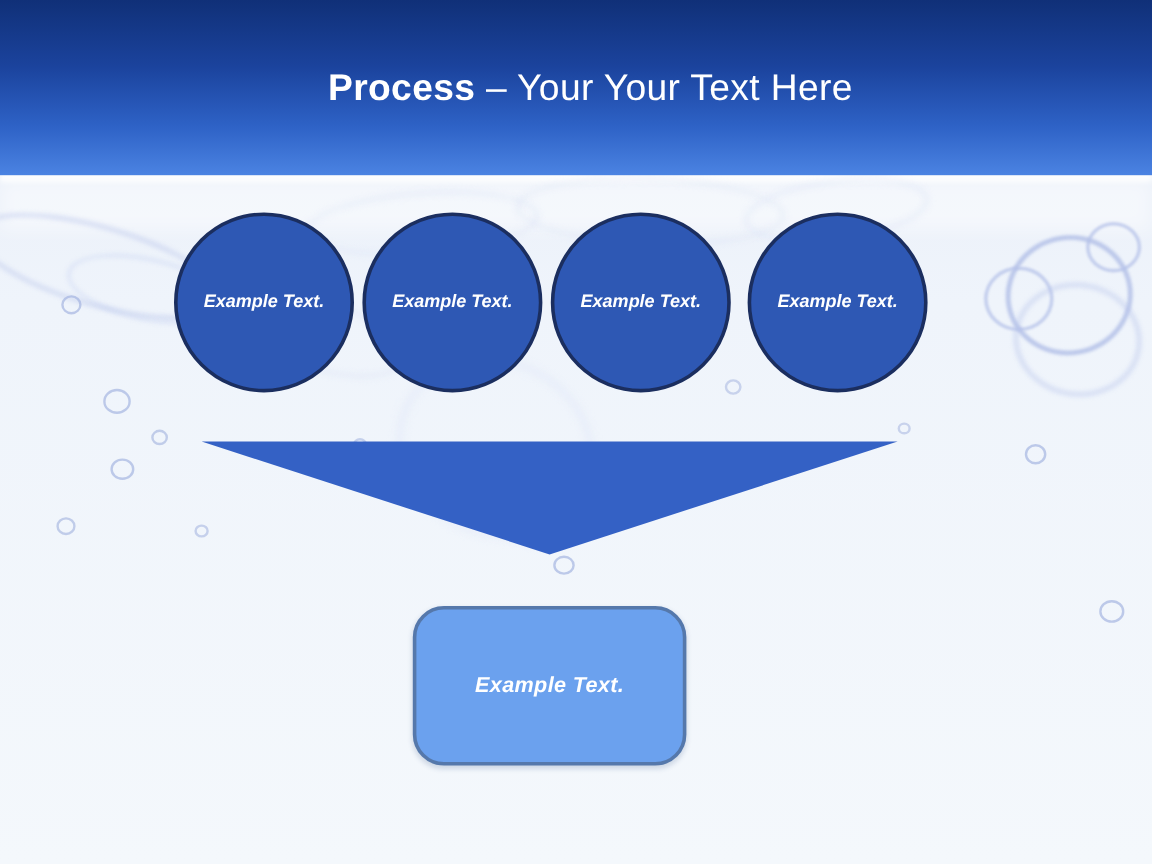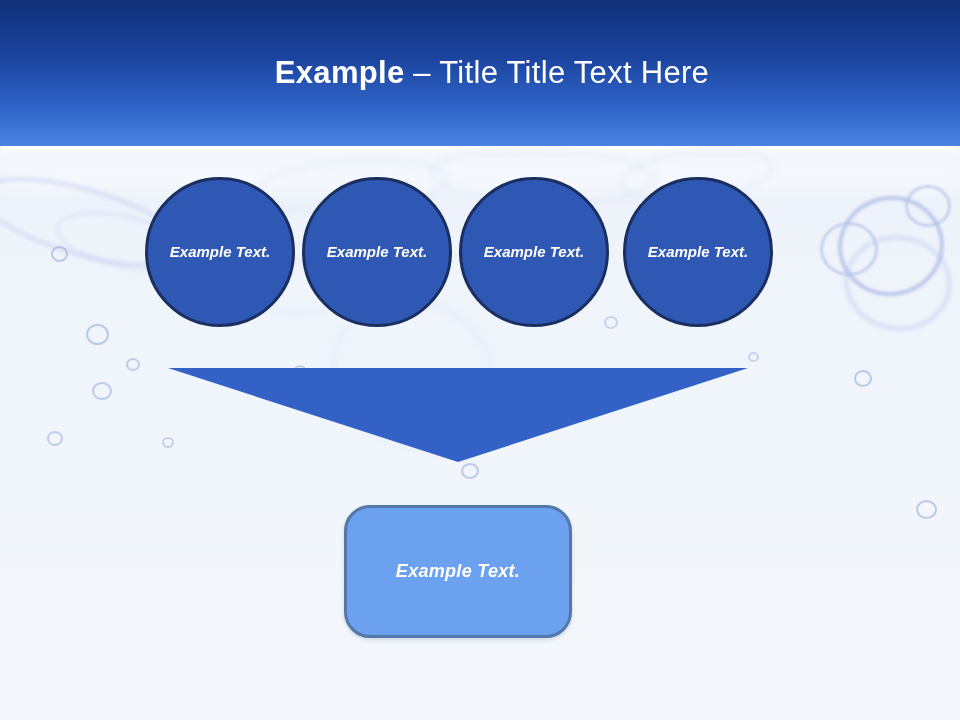--- a/index.html
+++ b/index.html
@@ -62,21 +62,21 @@
   <div class="ring" style="left:47px;top:431px;width:12px;height:11px;border:2px solid rgba(160,176,222,.6);"></div>
   <div class="ring" style="left:162px;top:437px;width:8px;height:7px;border:2px solid rgba(160,176,222,.55);"></div>
   <div class="ring" style="left:294px;top:365px;width:8px;height:7px;border:2px solid rgba(160,176,222,.55);"></div>
   <div class="ring" style="left:461px;top:463px;width:14px;height:12px;border:2px solid rgba(160,176,222,.65);"></div>
   <div class="ring" style="left:604px;top:316px;width:10px;height:9px;border:2px solid rgba(160,176,222,.5);"></div>
   <div class="ring" style="left:748px;top:352px;width:7px;height:6px;border:2px solid rgba(160,176,222,.5);"></div>
   <div class="ring" style="left:854px;top:370px;width:14px;height:13px;border:2px solid rgba(160,176,222,.65);"></div>
   <div class="ring" style="left:916px;top:500px;width:17px;height:15px;border:2px solid rgba(160,176,222,.65);"></div>
 
   <header class="banner">
-    <h1 class="title"><span class="emph">Example</span><span> – Title Title Text Here</span></h1>
+    <h1 class="title"><span class="emph">Process</span><span> – Your Your Text Here</span></h1>
   </header>
 
   <div class="circle" style="left:145px;top:177px;">
     <span class="lbl">Example Text.</span>
   </div>
   <div class="circle" style="left:302px;top:177px;">
     <span class="lbl">Example Text.</span>
   </div>
   <div class="circle" style="left:459px;top:177px;">
     <span class="lbl">Example Text.</span>

